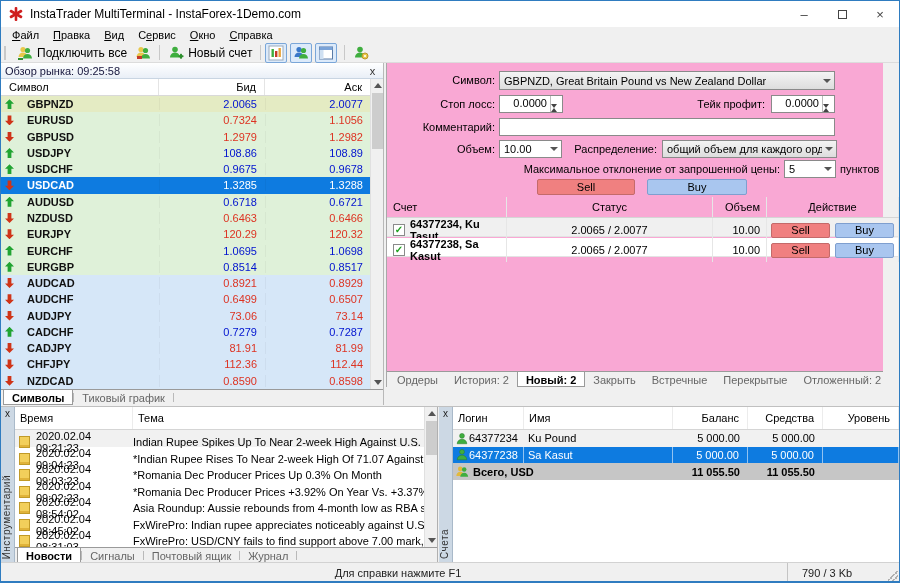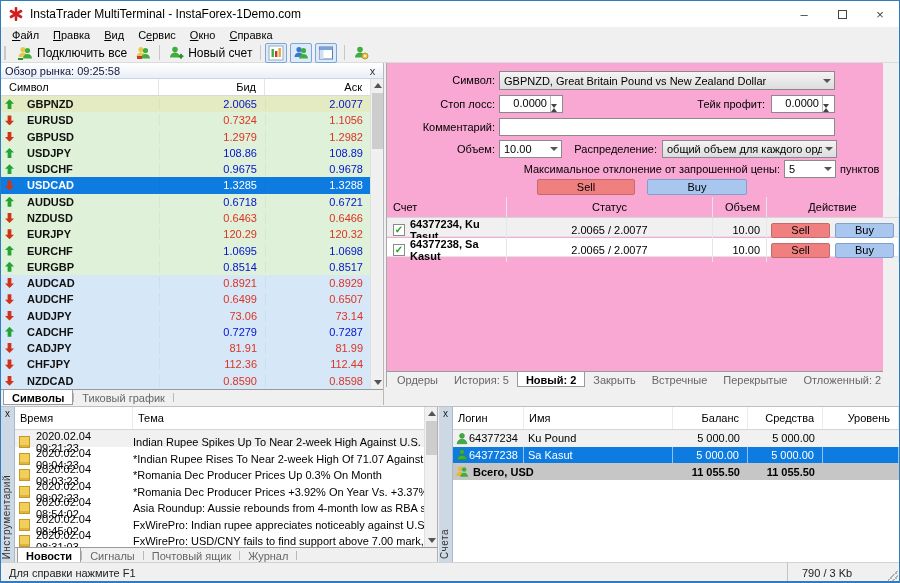--- a/index.html
+++ b/index.html
@@ -149,21 +149,21 @@
   .arow .r { text-align:right; padding-right:8px; justify-content:flex-end; }
   .total-row { position:absolute; left:14px; right:0; top:56px; height:17px; background:#c6c6c6;
                display:grid; grid-template-columns:220px 75px 75px 76px; align-items:center;
                font-size:11px; font-weight:bold; }
   .total-row .lbl { display:flex; align-items:center; gap:4px; padding-left:2px; }
   .total-row .r { text-align:right; padding-right:8px; }
   .person-svg { width:14px; height:13px; }
 
   
   .statusbar { position:absolute; left:0; right:0; top:561px; height:20px; background:#f0f0f0;
-               border-top:1px solid #d2d2d2; display:flex; align-items:center; font-size:11px; color:#222; }
+               border-top:1px solid #d2d2d2; display:flex; align-items:center; font-size:11px; color:#222;text-align:center; }
   .sb-left { padding-left:8px; flex:1; }
   .sb-right { width:112px; border-left:1px solid #c4c4c4; height:100%; display:flex; align-items:center;
               padding-left:14px; }
   .sb-grip { position:absolute; right:1px; bottom:1px; width:10px; height:10px;
              background:linear-gradient(135deg, transparent 45%, #b0b0b0 45%, #b0b0b0 55%, transparent 55%),
                         linear-gradient(135deg, transparent 70%, #b0b0b0 70%, #b0b0b0 80%, transparent 80%); }
 </style>
 </head>
 <body>
 
@@ -522,21 +522,21 @@
             <div class="cell act">
               <div class="mini-btn sell-face">Sell</div>
               <div class="mini-btn buy-face">Buy</div>
             </div>
           </div>
         </div>
 
       <div class="tabbar" id="order-tabs">
           <div class="tab">Ордеры</div>
           <div class="tab-sep"></div>
-          <div class="tab">История: 5</div>
+          <div class="tab">История: 2</div>
           <div class="tab-sep"></div>
           <div class="tab active">Новый: 2</div>
           <div class="tab-sep"></div>
           <div class="tab">Закрыть</div>
           <div class="tab-sep"></div>
           <div class="tab">Встречные</div>
           <div class="tab-sep"></div>
           <div class="tab">Перекрытые</div>
           <div class="tab-sep"></div>
           <div class="tab">Отложенный: 2</div>

